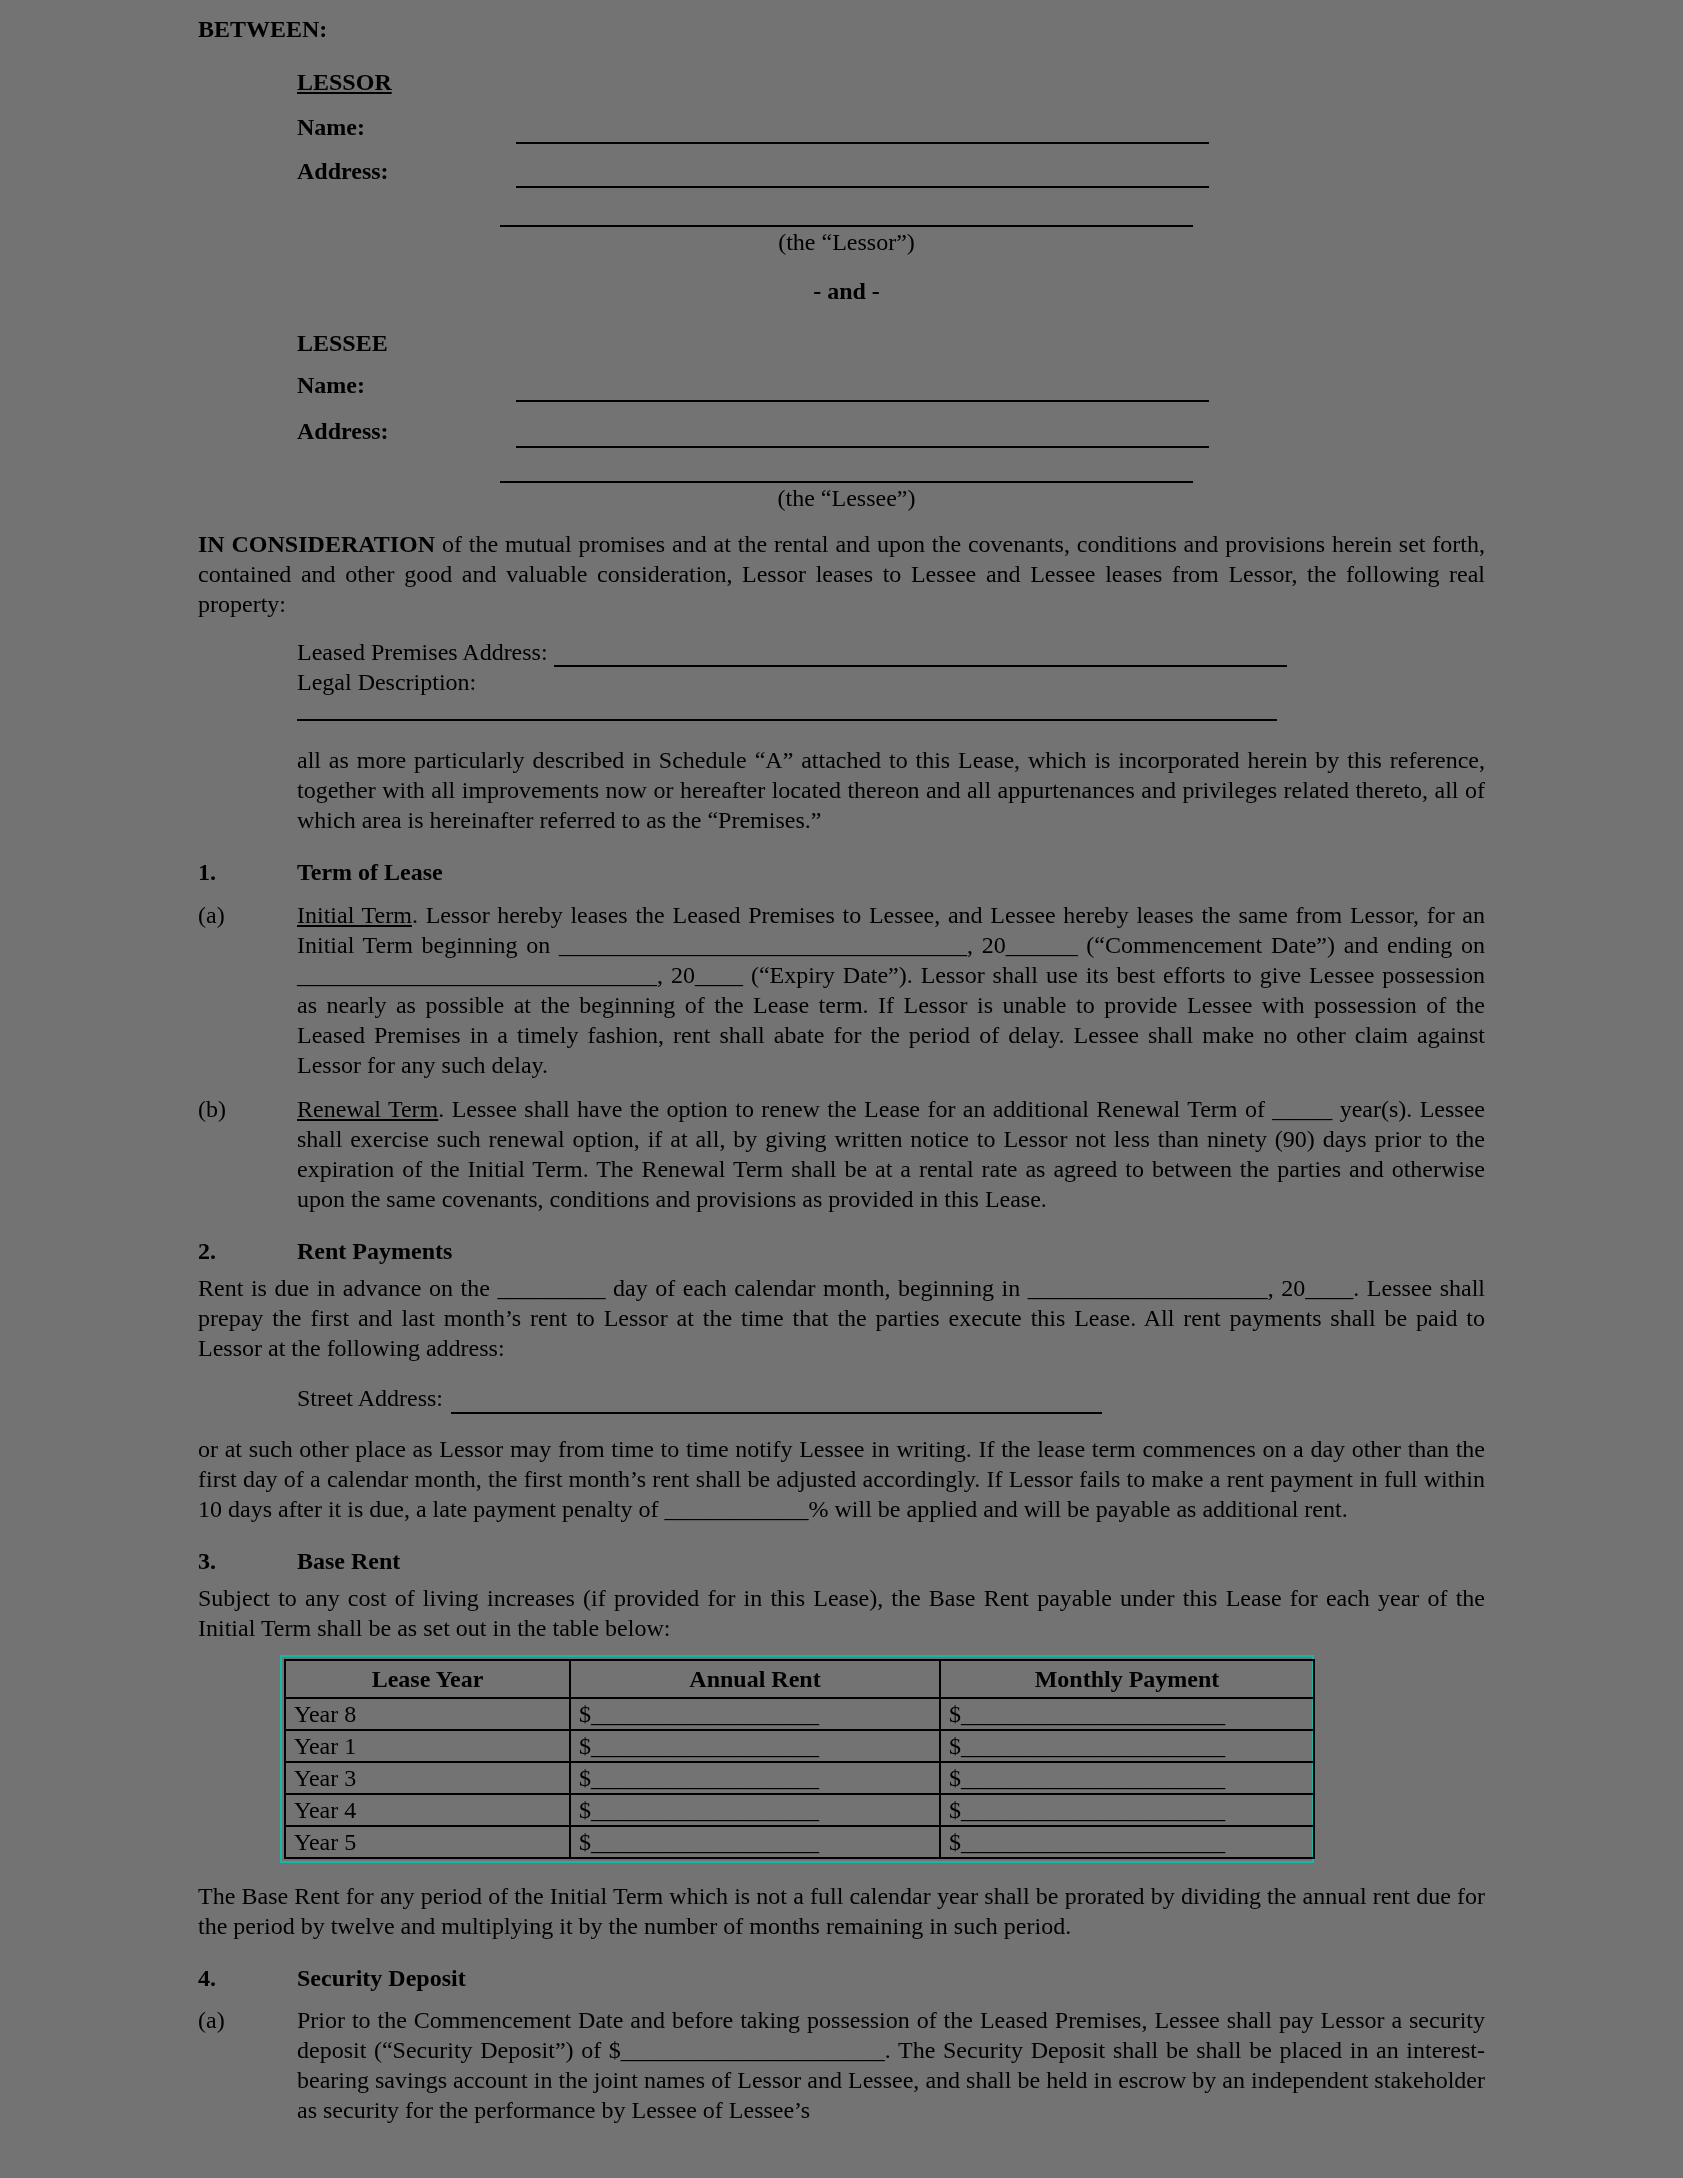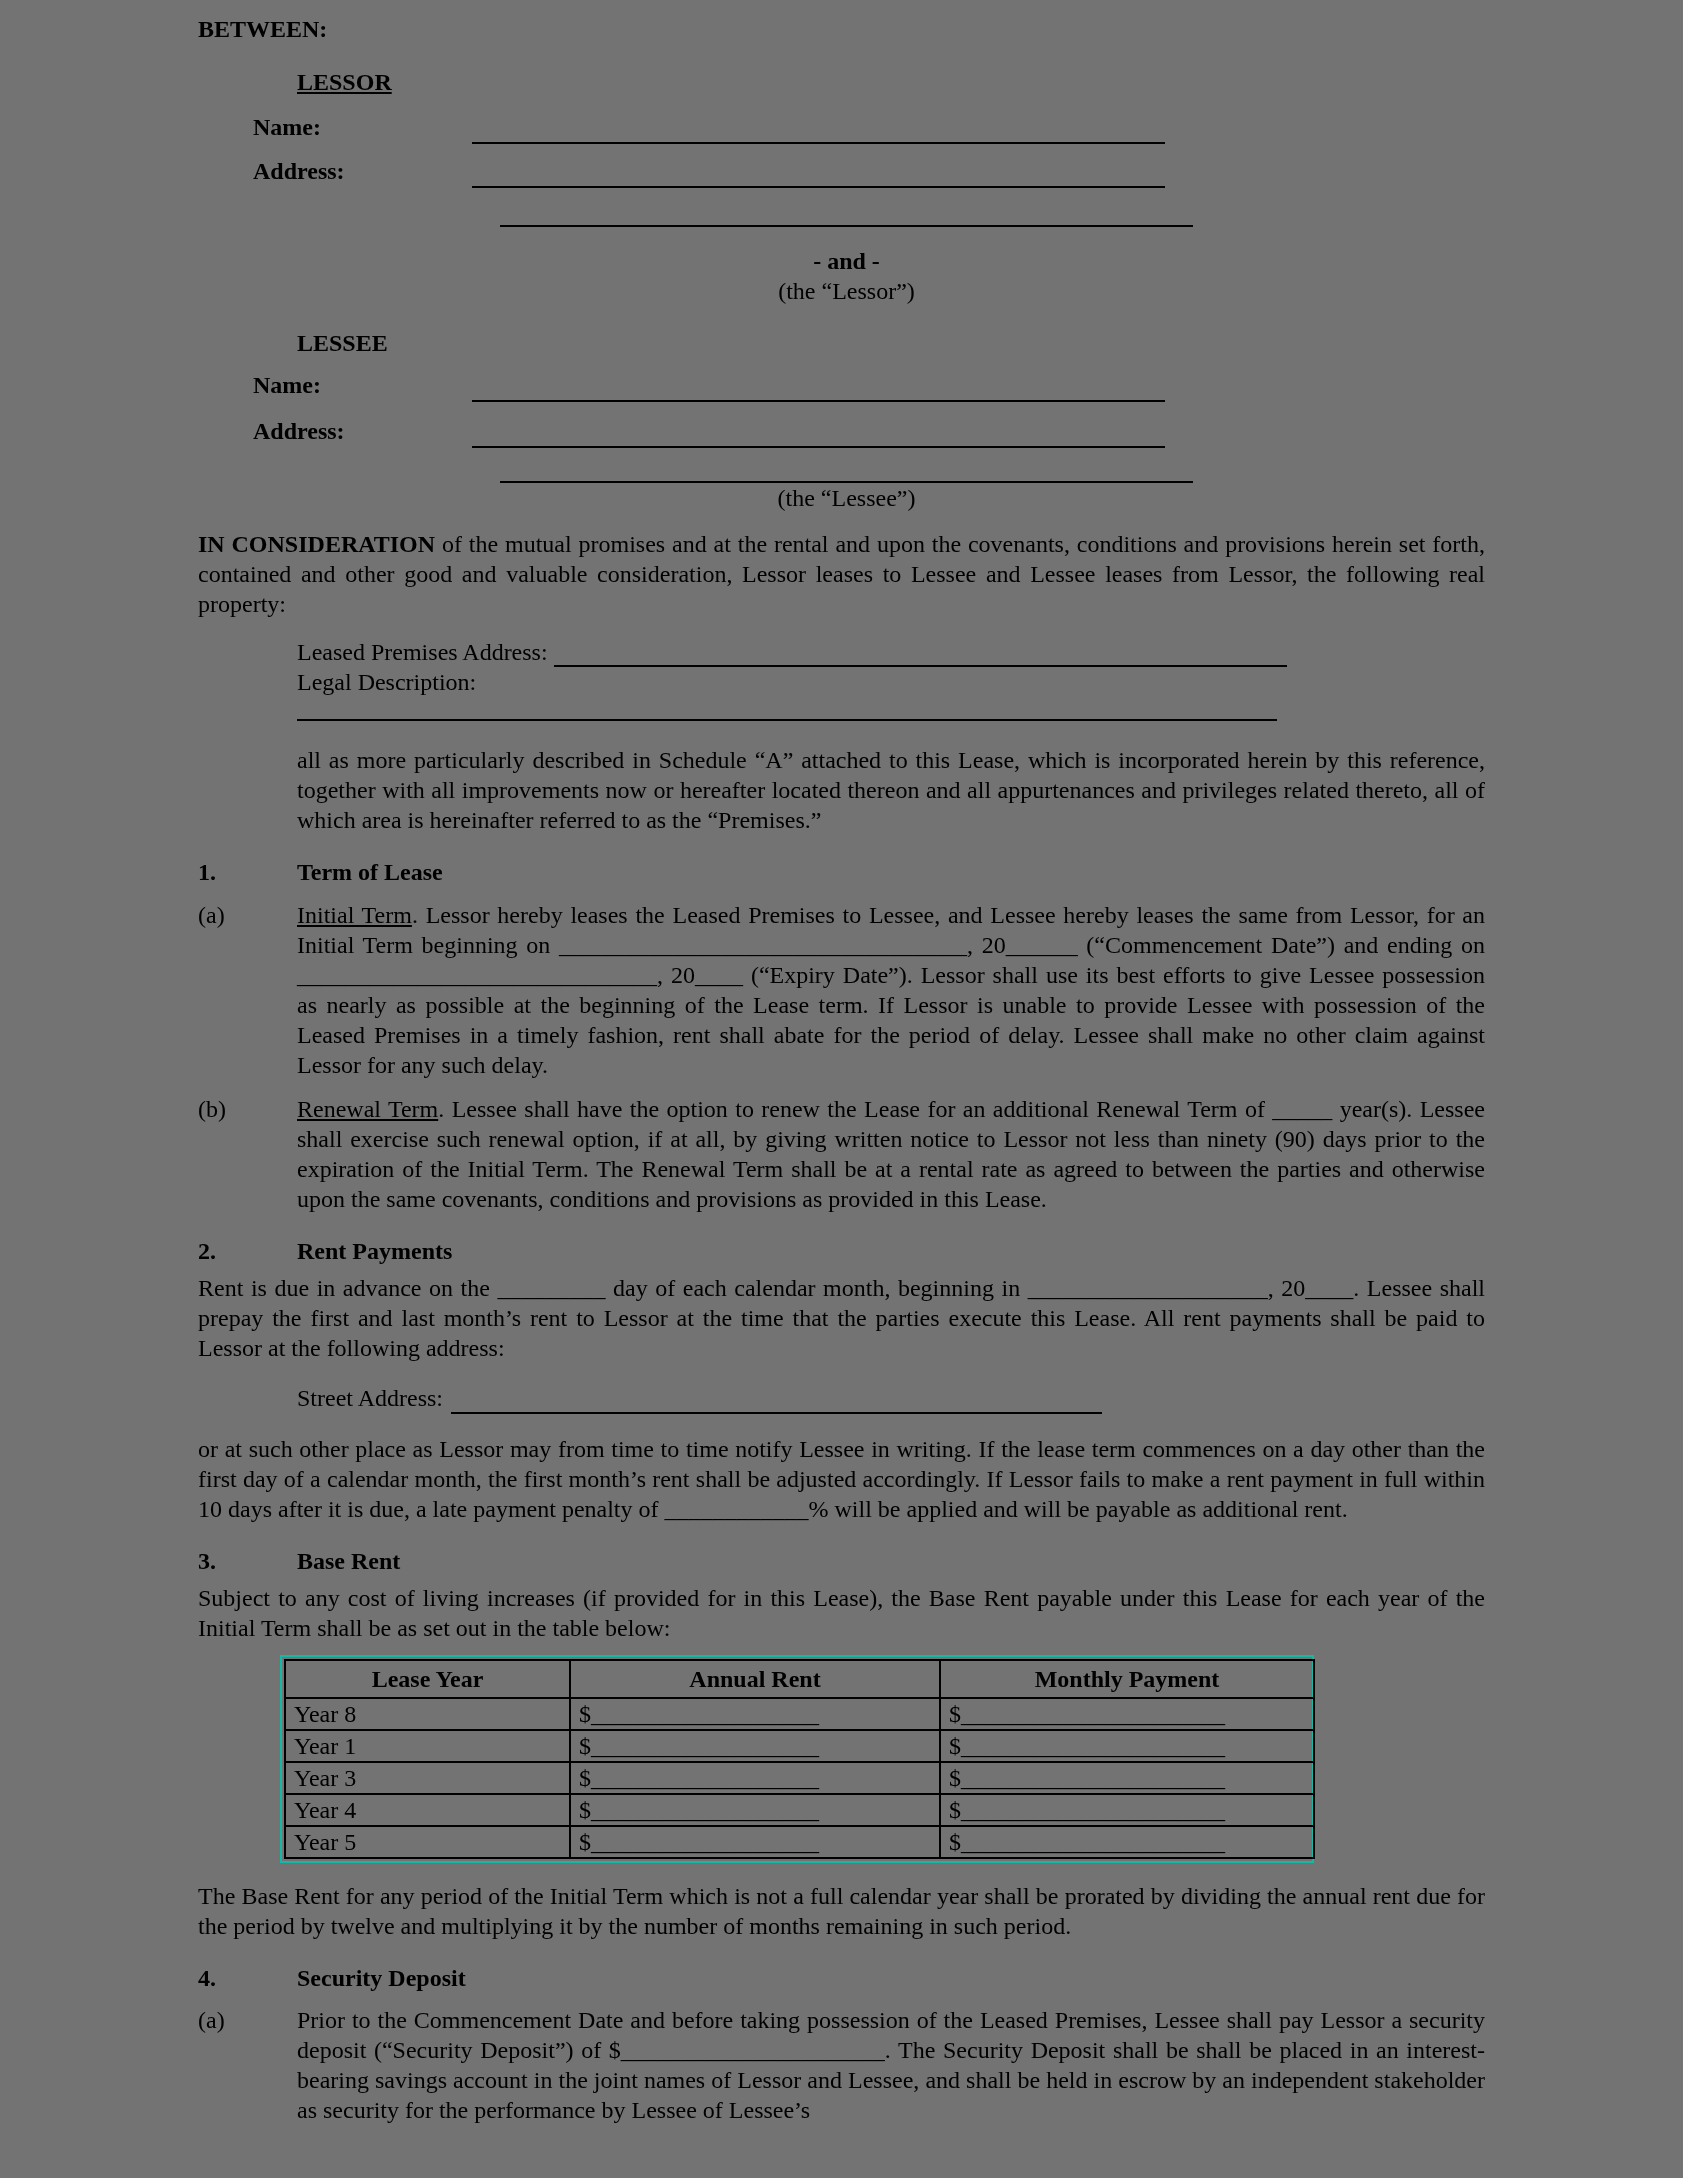--- a/index.html
+++ b/index.html
@@ -6,21 +6,21 @@
   .page{
     width:1683px;height:2178px;background:#737373;box-sizing:border-box;
     padding:14px 198px 0 198px;overflow:hidden;
     font-family:"Liberation Serif",serif;font-size:24px;line-height:30px;color:#000;
   }
   .bold{font-weight:bold;}
   .ul{text-decoration:underline;}
   
   .lbl-indent{margin-left:99px;font-weight:bold;}
   
-  .form-row{display:flex;height:32px;margin-left:55px;gap:16px;}
+  .form-row{display:flex;height:32px;margin-left:99px;gap:16px;}
   .flabel{width:203px;font-weight:bold;flex-shrink:0;}
   .fblank{width:693px;border-bottom:2px solid #000;}
   .solo-row{margin-left:302px;height:32px;display:flex;}
   .designation{margin-left:302px;width:693px;text-align:center;}
   
   .para{width:1287px;text-align:justify;}
   .indent-para{margin-left:99px;width:1188px;text-align:justify;}
   .sec{display:flex;font-weight:bold;}
   .sec-num{width:99px;flex-shrink:0;}
   .item{display:flex;}
@@ -63,23 +63,23 @@
     <span class="flabel">Name:</span>
     <span class="fblank"></span>
   </div>
   <div class="form-row mt12">
     <span class="flabel">Address:</span>
     <span class="fblank"></span>
   </div>
   <div class="solo-row mt7">
     <span class="fblank"></span>
   </div>
+  <div class="designation mt0">(the “Lessor”)</div>
+
   <div class="designation bold mt19">- and -</div>
-
-  <div class="designation mt0">(the “Lessor”)</div>
 
   <div class="lbl-indent mt22">LESSEE</div>
   <div class="form-row mt12">
     <span class="flabel">Name:</span>
     <span class="fblank"></span>
   </div>
   <div class="form-row mt14">
     <span class="flabel">Address:</span>
     <span class="fblank"></span>
   </div>

